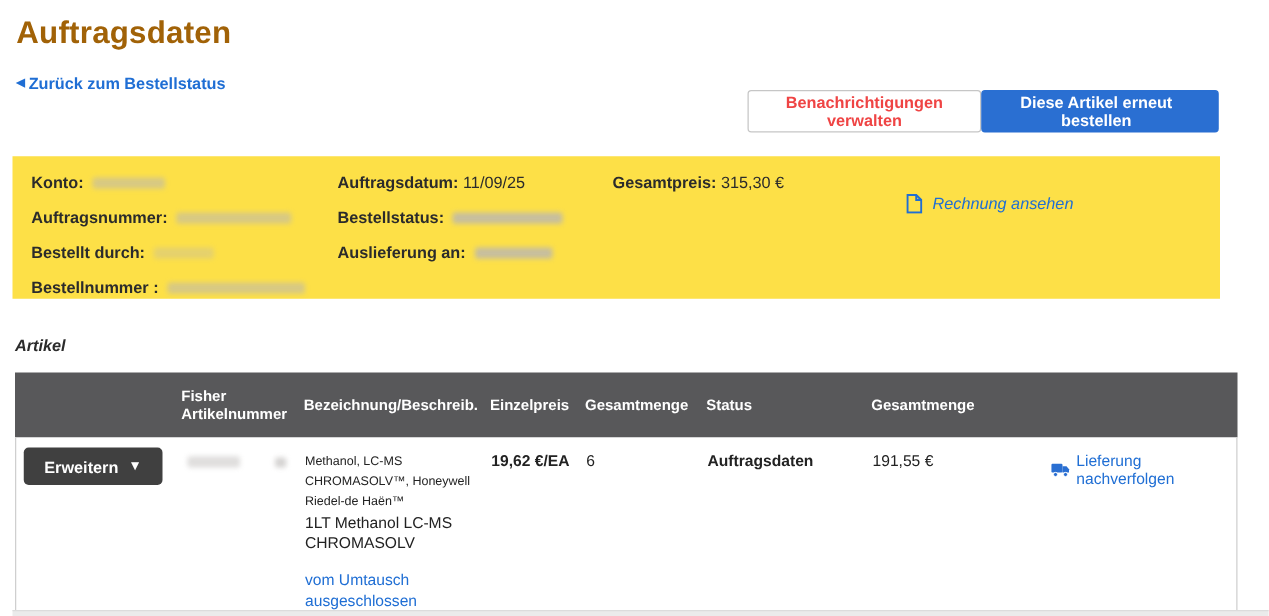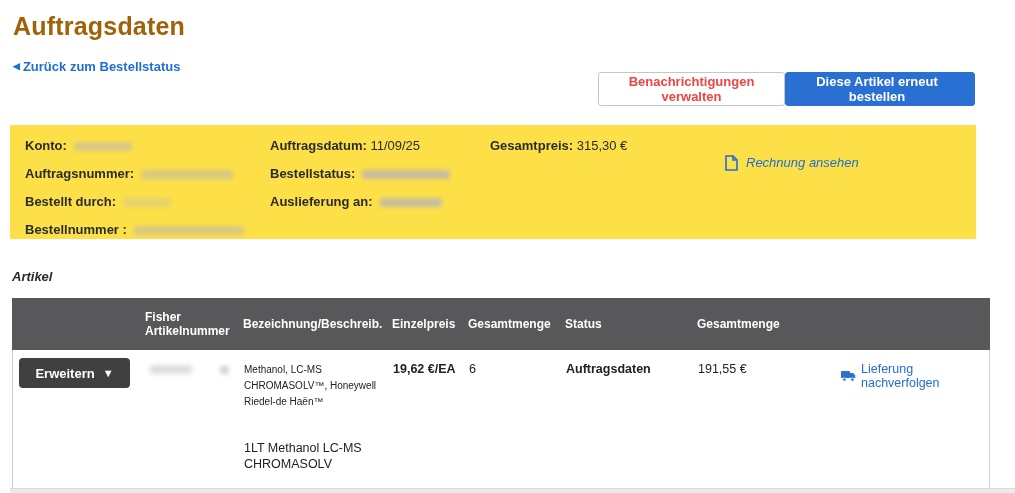--- a/index.html
+++ b/index.html
@@ -44,21 +44,21 @@
   .thead { background:#58585a; color:#fff; height:52px; align-items:center; }
   .th { font-size:12px; font-weight:bold; padding-right:14px; line-height:14px; }
   .tbody { background:#fff; border-left:1px solid #cfcfcf; border-right:1px solid #cfcfcf; min-height:139px; align-items:start; }
   .td { padding-top:12px; font-size:12.5px; padding-right:12px; }
   .expand-btn { margin:8px 0 0 6px; width:111px; height:30px; background:#404040; color:#fff; border:none;
                 border-radius:4px; font-size:13px; font-weight:bold; cursor:pointer;
                 display:inline-flex; align-items:center; justify-content:center; gap:8px;
                 font-family:"Liberation Sans", sans-serif; }
   .expand-btn .caret { font-size:11px; line-height:1; }
   .item-name { font-weight:normal; font-size:10px; line-height:16px; max-width:137px; }
-  .item-sub { font-size:12.5px; line-height:16px; max-width:137px;margin-top:30px; }
+  .item-sub { font-size:12.5px; line-height:16px; max-width:137px; }
   .exchange-link { display:inline-block; margin-top:14px; color:#1f6ed4; font-size:12.5px; line-height:17px;
                    max-width:110px; cursor:pointer; text-decoration:none; }
   .bold { font-weight:bold; }
   .track-cell { display:flex; justify-content:flex-end; align-items:flex-start; padding-right:2px; }
   .track-link { display:inline-flex; align-items:center; gap:5px; color:#1f6ed4; font-size:12.5px;
                 cursor:pointer; text-decoration:none; }
   .icon-svg { display:inline-block; flex:none; }
 
   
   .bottom-strip { position:absolute; left:10px; right:0; bottom:0; height:5px; background:#ebebeb; border-top:1px solid #dcdcdc; }

